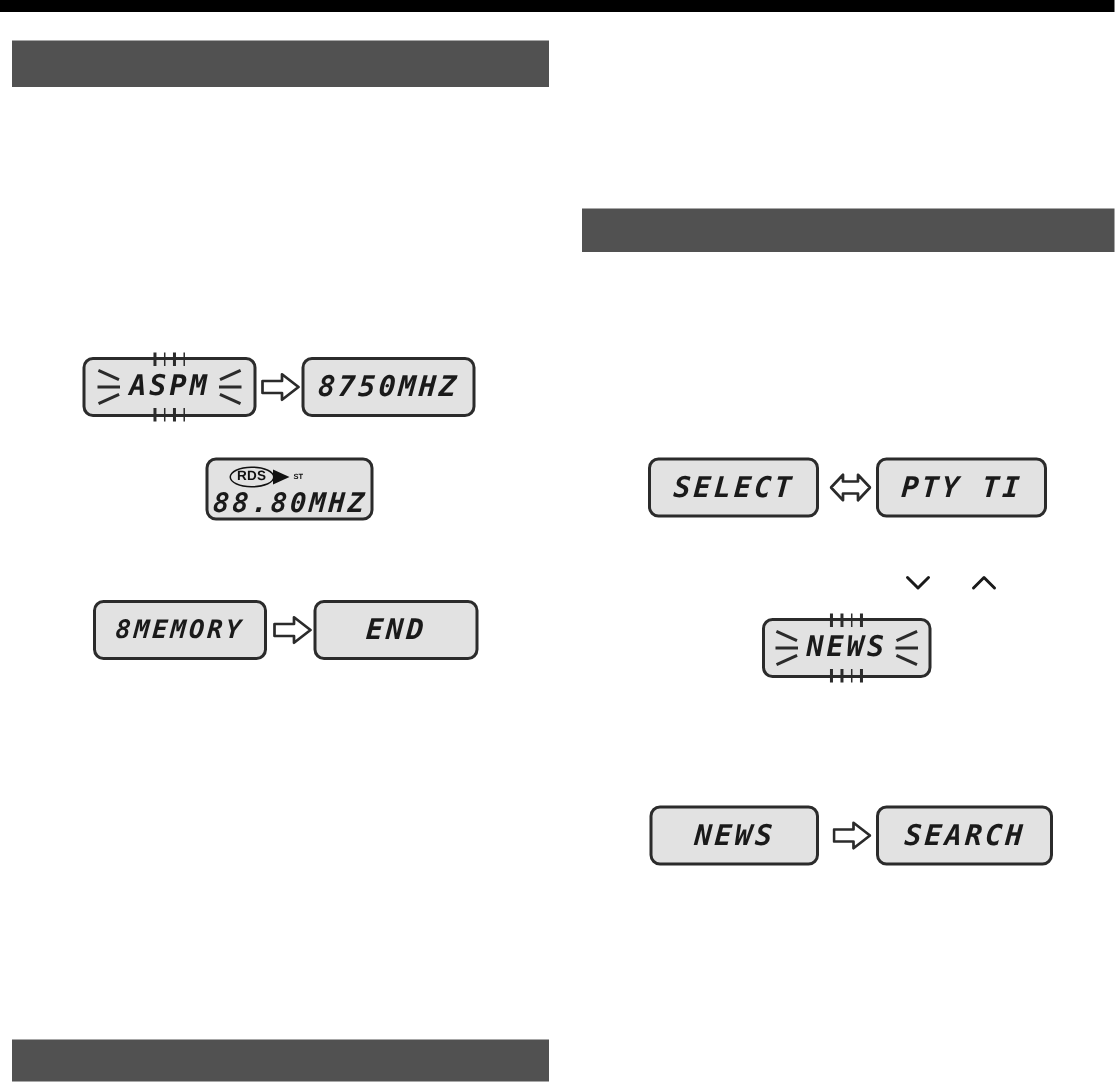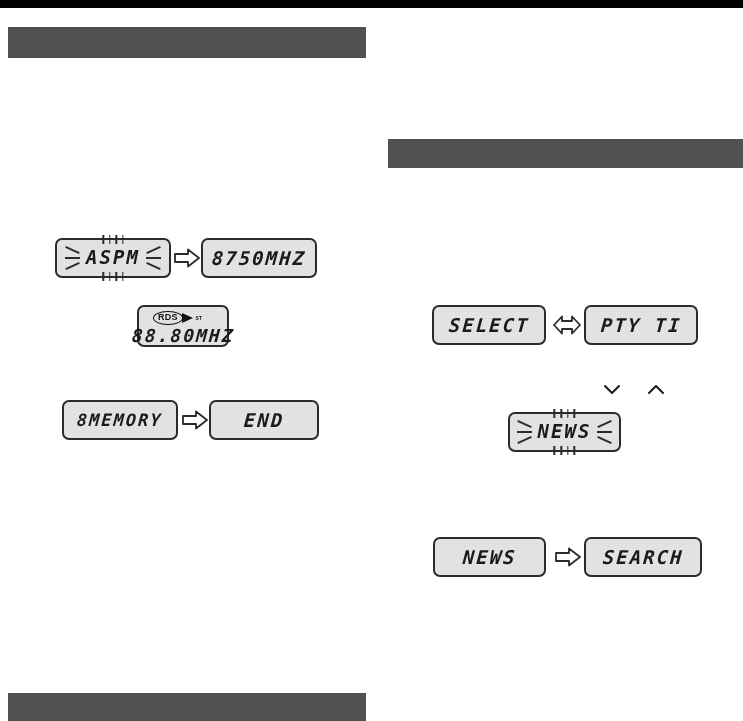--- a/index.html
+++ b/index.html
@@ -134,21 +134,21 @@
           <path d="M1 6 H14 V1.5 L25 10 L14 18.5 V14 H1 Z" fill="#ffffff" stroke="#2b2b2b" stroke-width="1.8" stroke-linejoin="round"></path>
         </svg>
       </div>
 
       <div class="lcd" style="left:201px;top:178px;width:116px;height:40px;">
         <span class="lcd-text" style="font-size:19px;">8750MHZ</span>
       </div>
     </div>
 
     <div>
-      <div class="lcd" style="left:137px;top:245px;width:92px;height:42px;padding-top:10px;">
+      <div class="lcd" style="left:137px;top:245px;width:112px;height:42px;padding-top:10px;">
 
         <span class="rds-badge">
           <span class="rds-oval">RDS</span>
           <span class="rds-point"></span>
           <span class="rds-st">ST</span>
         </span>
 
         <span class="lcd-text" style="font-size:18px;margin-top:9px;">88.80MHZ</span>
       </div>
     </div>

